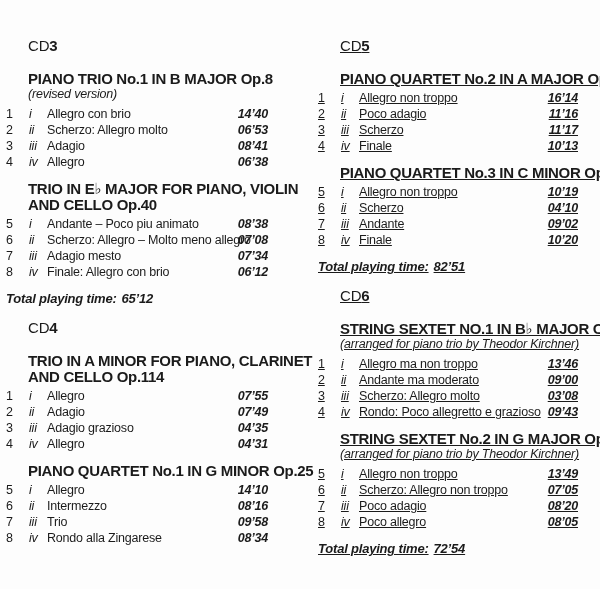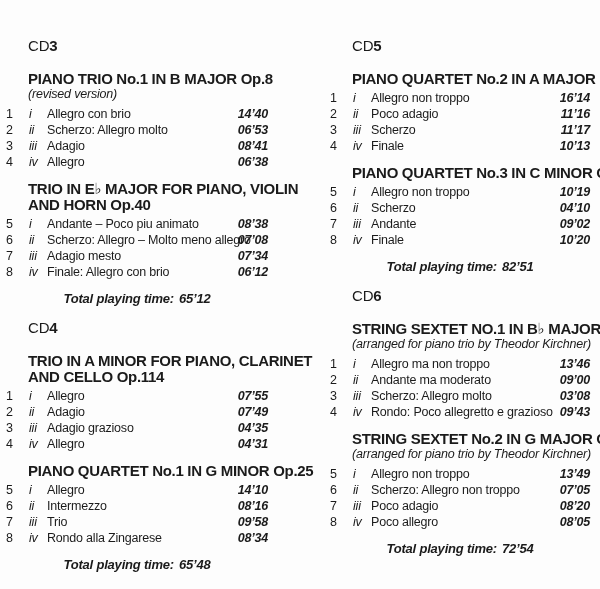--- a/index.html
+++ b/index.html
@@ -6,21 +6,21 @@
   html,body { width:600px; height:589px; }
   body {
     background:#fdfdfd;
     color:#1b1b1b;
     font-family:"Liberation Sans","DejaVu Sans",sans-serif;
     overflow:hidden;
   }
   .page { position:relative; width:600px; height:444px; }
   .col { position:absolute; top:38px; }
   .col-left  { left:6px;   width:262px; }
-  .col-right { left:330px; width:260px; }
+  .col-right { left:318px; width:260px;text-decoration:underline; }
 
   .cd-header { margin-left:22px; margin-bottom:17px; font-size:15px; line-height:16px; letter-spacing:-0.2px; }
   .cd-label  { font-weight:400; }
   .cd-number { font-weight:700; }
 
   .work { margin-bottom:10px; }
   .work-title {
     margin-left:22px; font-weight:700; font-size:15px; line-height:16px;
     letter-spacing:-0.3px; white-space:nowrap;
   }
@@ -29,21 +29,21 @@
     padding-bottom:2px; letter-spacing:-0.2px; white-space:nowrap;
   }
   .tracks { margin-top:4px; }
   .track { display:flex; align-items:baseline; height:16px; font-size:12.5px; letter-spacing:-0.2px; }
   .t-num   { flex:none; width:23px; }
   .t-roman { flex:none; width:18px; font-style:italic; }
   .t-title { flex:1; min-width:0; white-space:nowrap; }
   .t-dur   { flex:none; margin-left:3px; font-style:italic; font-weight:600; }
 
   .total {
-    text-align:center; font-style:italic; font-weight:700; font-size:13px;
+    text-align:left; font-style:italic; font-weight:700; font-size:13px;
     line-height:16px; margin-top:8px; margin-bottom:13px; letter-spacing:-0.2px;
   }
   .total-value { margin-left:5px; }
 </style>
 </head>
 <body style="background: rgb(253, 253, 253); color: rgb(27, 27, 27);">
 
 <div class="page">
   <div class="col col-left">
       <section class="cd-section">
@@ -73,21 +73,21 @@
             <div class="track">
               <span class="t-num">4</span>
               <span class="t-roman">iv</span>
               <span class="t-title">Allegro</span>
               <span class="t-dur">06’38</span>
             </div>
           </div>
         </div>
         <div class="work">
           <div class="work-title">TRIO IN E♭ MAJOR FOR PIANO, VIOLIN</div>
-          <div class="work-title">AND HORN Op.40</div>
+          <div class="work-title">AND CELLO Op.40</div>
           <div class="tracks">
             <div class="track">
               <span class="t-num">5</span>
               <span class="t-roman">i</span>
               <span class="t-title">Andante – Poco piu animato</span>
               <span class="t-dur">08’38</span>
             </div>
             <div class="track">
               <span class="t-num">6</span>
               <span class="t-roman">ii</span>
@@ -164,21 +164,20 @@
               <span class="t-dur">09’58</span>
             </div>
             <div class="track">
               <span class="t-num">8</span>
               <span class="t-roman">iv</span>
               <span class="t-title">Rondo alla Zingarese</span>
               <span class="t-dur">08’34</span>
             </div>
           </div>
         </div>
-        <div class="total"><span class="total-label">Total playing time:</span><span class="total-value">65’48</span></div>
       </section>
     </div>
   <div class="col col-right">
       <section class="cd-section">
         <div class="cd-header"><span class="cd-label">CD</span><span class="cd-number">5</span></div>
         <div class="work">
           <div class="work-title">PIANO QUARTET No.2 IN A MAJOR Op.26</div>
           <div class="tracks">
             <div class="track">
               <span class="t-num">1</span>

